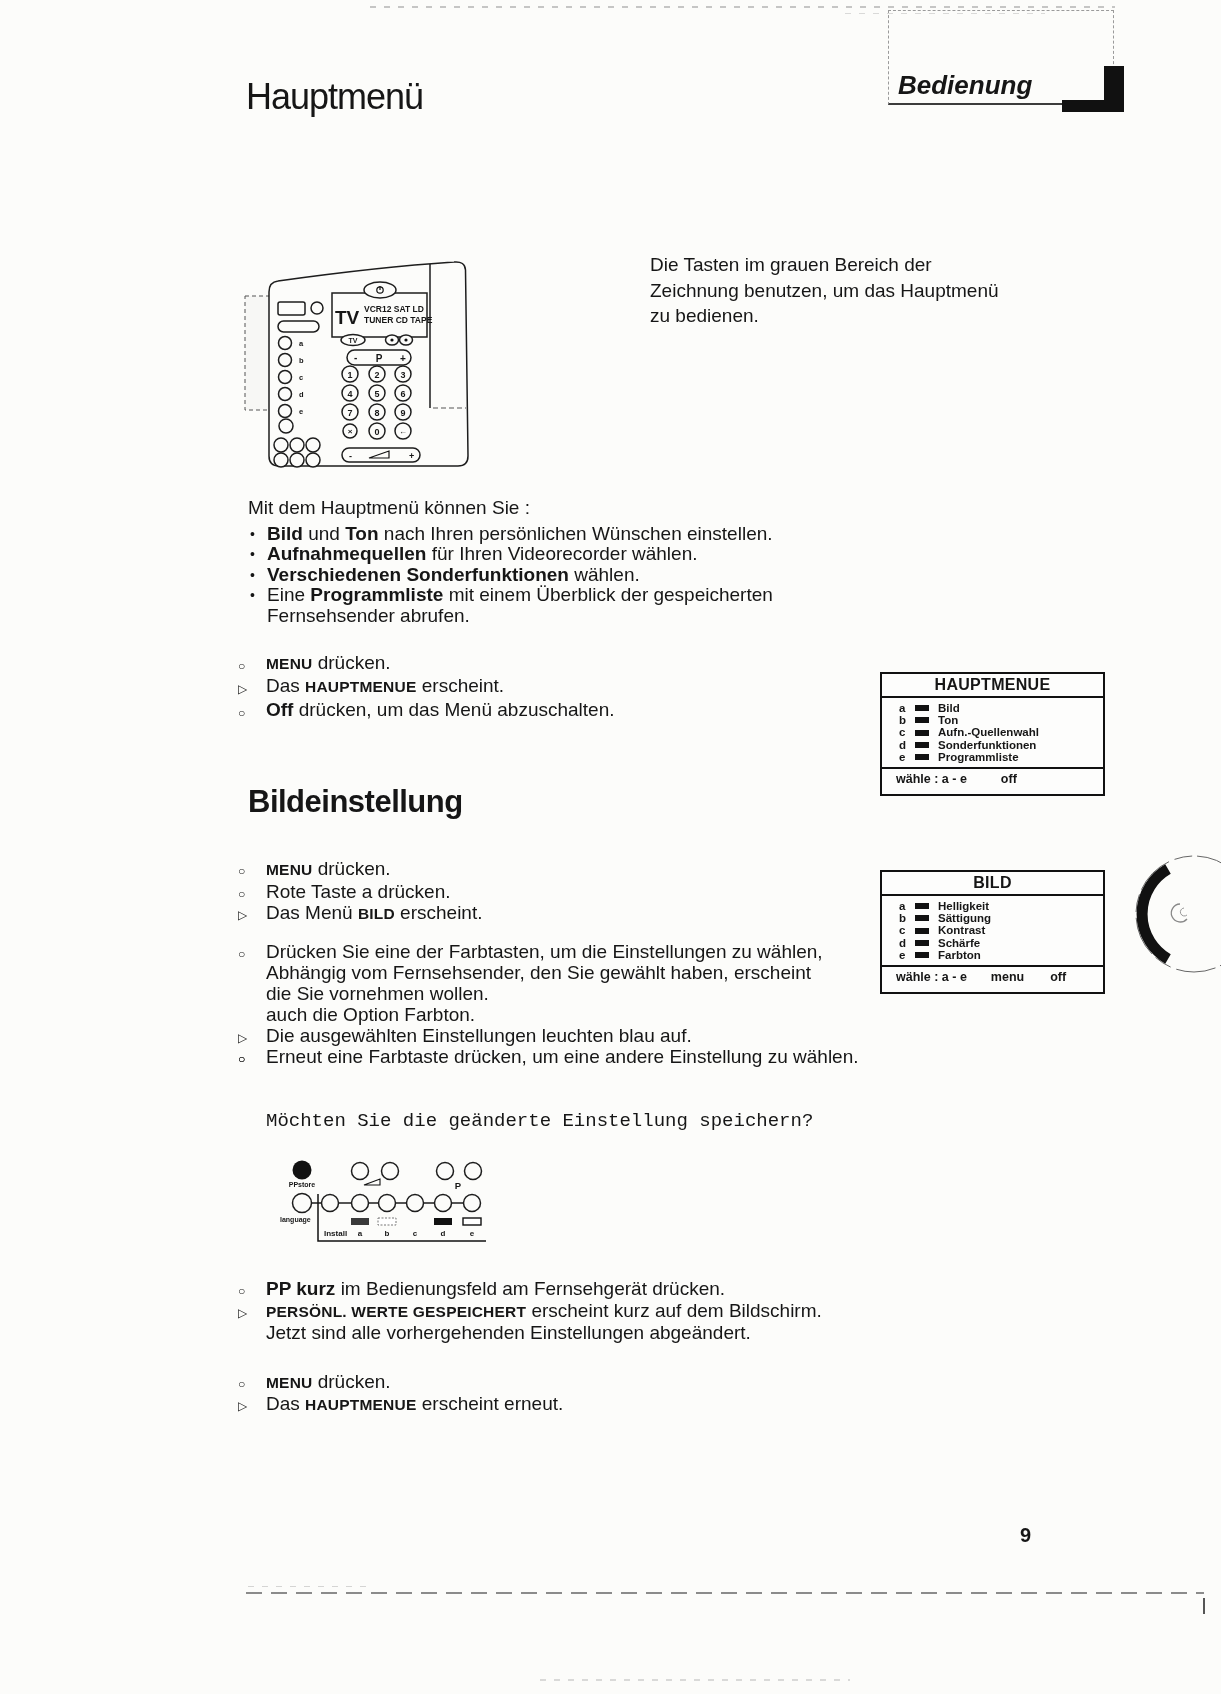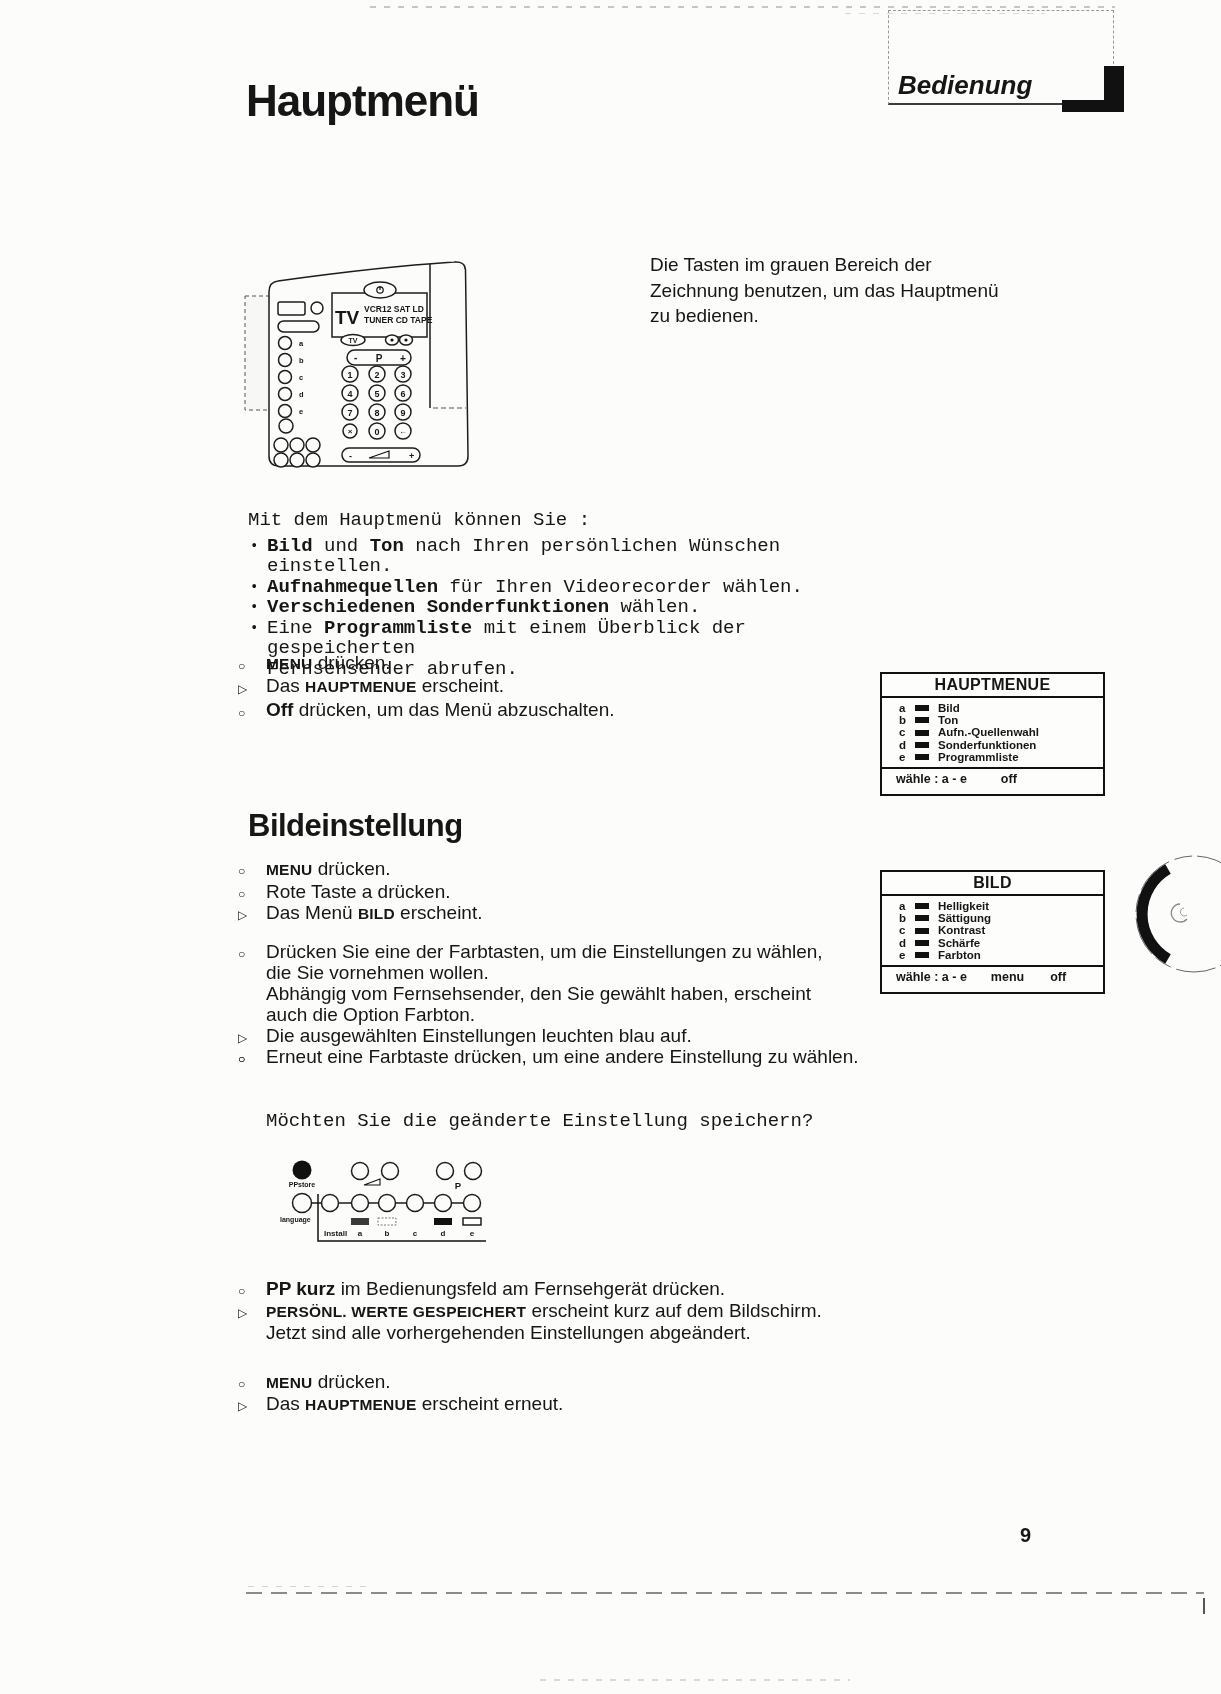--- a/index.html
+++ b/index.html
@@ -1,21 +1,21 @@
 <!DOCTYPE html>
 <html><head>
 <meta charset="utf-8">
 <style>
   html,body { margin:0; padding:0; background:#e8e8e6; }
   .page { position:relative; width:1221px; height:1694px; background:#fcfcfa;
           font-family:"Liberation Sans", sans-serif; color:#161616; overflow:hidden; }
   .abs { position:absolute; }
 
   
-  .doc-title { font-size:44px; font-weight:700; letter-spacing:-1px; }
+  .doc-title { font-size:36px; font-weight:400; letter-spacing:-1px; }
   .sec-title { font-size:31px; font-weight:700; letter-spacing:-.5px; }
   .tab-box { border-top:1px dashed #9a9a9a; border-left:1px dashed #9a9a9a; border-right:1px dashed #9a9a9a;
              border-bottom:2px solid #3c3c3c;font-style:italic; }
   .tab-label { position:absolute; left:9px; bottom:2px; font-size:26px; font-weight:700; }
   .blackbar { background:#111; }
 
   
   .bodytext { font-size:19px; }
   .b { font-weight:700; }
   .sc { font-weight:700; font-size:15.5px; letter-spacing:.2px; }
@@ -151,21 +151,21 @@
       <text x="176" y="208.5" font-size="9" font-weight="700">+</text>
     </g>
   </svg>
 
   <div class="abs bodytext" style="left:650px;top:252px;width:430px;line-height:25.5px;">
     <div>Die Tasten im grauen Bereich der</div>
     <div>Zeichnung benutzen, um das Hauptmenü</div>
     <div>zu bedienen.</div>
   </div>
 
-  <div class="abs bodytext" style="left:248px;top:510px;width:640px;line-height:20.5px;font-family:Liberation Mono, monospace;">
+  <div class="abs bodytext" style="left:248px;top:498px;width:640px;line-height:20.5px;">
     <div style="margin-bottom:5px">Mit dem Hauptmenü können Sie :</div>
     <div class="bl"><span class="mk">•</span><span class="b">Bild</span><span> und </span><span class="b">Ton</span><span> nach Ihren persönlichen Wünschen einstellen.</span></div>
     <div class="bl"><span class="mk">•</span><span class="b">Aufnahmequellen</span><span> für Ihren Videorecorder wählen.</span></div>
     <div class="bl"><span class="mk">•</span><span class="b">Verschiedenen Sonderfunktionen</span><span> wählen.</span></div>
     <div class="bl"><span class="mk">•</span><span>Eine </span><span class="b">Programmliste</span><span> mit einem Überblick der gespeicherten</span></div>
     <div class="bl cont"><span>Fernsehsender abrufen.</span></div>
   </div>
 
   <div class="abs bodytext" style="left:237px;top:652px;width:640px;line-height:22.4px;">
     <div class="step"><span class="mk">○</span><span class="sc">MENU</span><span> drücken.</span></div>
@@ -198,32 +198,32 @@
         </div>
       <div class="mitem">
           <span class="mkey">e</span>
           <span class="msw"></span>
           <span>Programmliste</span>
         </div>
     </div>
     <div class="mfoot"><span>wähle : a - e</span><span style="margin-left:34px">off</span></div>
   </div>
 
-  <div class="abs sec-title" style="left:248px;top:808px;">Bildeinstellung</div>
+  <div class="abs sec-title" style="left:248px;top:784px;">Bildeinstellung</div>
 
   <div class="abs bodytext" style="left:237px;top:858px;width:640px;line-height:21.5px;">
     <div class="step"><span class="mk">○</span><span class="sc">MENU</span><span> drücken.</span></div>
     <div class="step"><span class="mk">○</span><span>Rote Taste a drücken.</span></div>
     <div class="step"><span class="mk">▷</span><span>Das Menü </span><span class="sc">BILD</span><span> erscheint.</span></div>
   </div>
 
   <div class="abs bodytext" style="left:237px;top:941px;width:660px;line-height:21px;">
     <div class="step"><span class="mk">○</span><span>Drücken Sie eine der Farbtasten, um die Einstellungen zu wählen,</span></div>
+    <div class="step cont"><span>Abhängig vom Fernsehsender, den Sie gewählt haben, erscheint</span></div>
     <div class="step cont"><span>die Sie vornehmen wollen.</span></div>
-    <div class="step cont"><span>Abhängig vom Fernsehsender, den Sie gewählt haben, erscheint</span></div>
     <div class="step cont"><span>auch die Option Farbton.</span></div>
     <div class="step"><span class="mk">▷</span><span>Die ausgewählten Einstellungen leuchten blau auf.</span></div>
     <div class="step"><span class="mk">○</span></div>
     <div class="step"><span class="mk">○</span><span>Erneut eine Farbtaste drücken, um eine andere Einstellung zu wählen.</span></div>
   </div>
 
   <div class="abs bodytext" style="left:266px;top:1110px;font-family:Liberation Mono, monospace;">Möchten Sie die geänderte Einstellung speichern?</div>
 
   <div class="abs menubox" style="left:880px;top:870px;width:221px;">
     <div class="mtitle">BILD</div>

